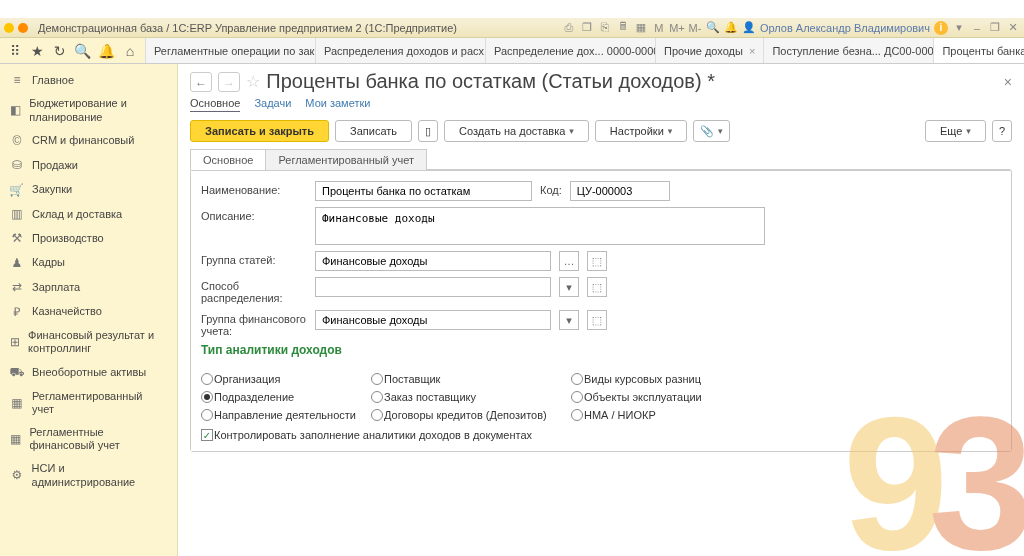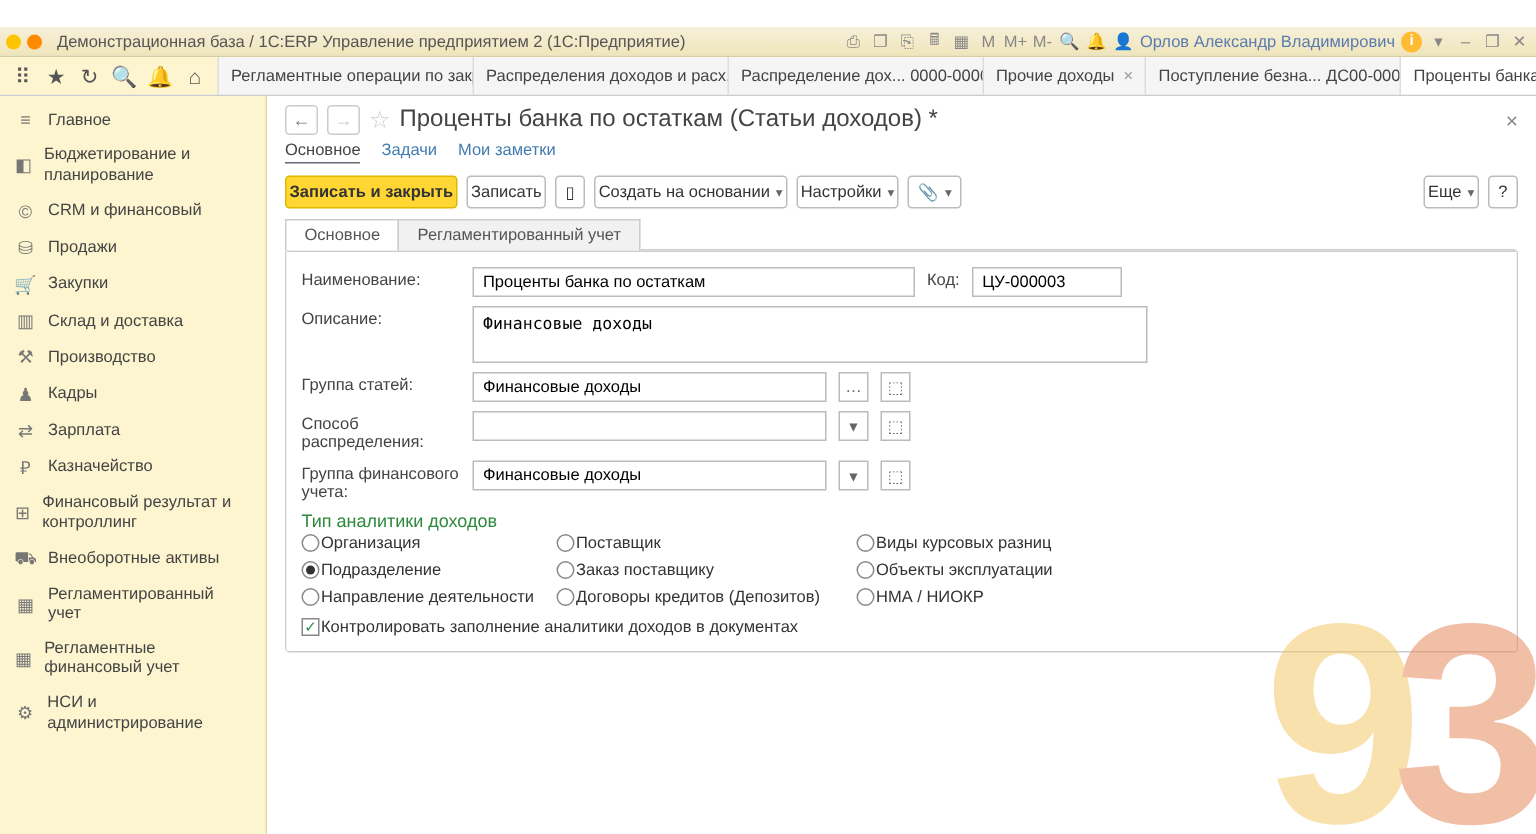--- a/index.html
+++ b/index.html
@@ -98,30 +98,30 @@
     overflow:hidden;
   }
   
   .pg-header { display:flex; align-items:center; gap:6px; margin-bottom:4px; }
   .navbtn {
     width:22px; height:20px; border:1px solid #ccc; border-radius:3px;
     display:flex; align-items:center; justify-content:center;
     background:#fff; color:#777; font-size:12px;
   }
   .star { color:#ccc; font-size:16px; }
-  .pg-title { font-size:16px; color:#444; }
+  .pg-title { font-size:20px; color:#444; }
   .close-x { margin-left:auto; color:#888; font-size:14px; }
   .subnav { display:flex; gap:14px; margin: 4px 0 8px; font-size:11px; }
   .subnav .sn { color:#427baf; }
   .subnav .sn.active { color:#444; border-bottom:1px solid #667; padding-bottom:2px;}
   
   .toolbar { display:flex; gap:6px; align-items:center; margin-bottom:6px; }
   .btn {
     border:1px solid #bbb; border-radius:3px; background:#fff;
-    padding: 3px 2px; font-size:11px; color:#333;
+    padding: 3px 14px; font-size:11px; color:#333;
     display:inline-flex; align-items:center; gap:4px;
     height:22px;
   }
   .btn.primary { background:#ffd633; border-color:#e0b800; font-weight:bold; }
   .btn.icon { padding:3px 6px; }
   .btn .caret { font-size:9px; color:#666; }
   .toolbar .spacer { flex:1; }
   
   .panel {
     border:1px solid #ccc; border-radius:3px; padding:0;
@@ -140,21 +140,21 @@
   .finput {
     border:1px solid #bbb; height:20px; padding:2px 6px;
     font-size:11px; background:#fff;
   }
   .ftextarea { border:1px solid #bbb; padding:4px 6px; font-size:11px; resize:none; }
   .btn-sm {
     border:1px solid #bbb; height:20px; width:20px; background:#fff;
     display:inline-flex; align-items:center; justify-content:center;
     font-size:11px; color:#666;
   }
-  .section-title { color:#2d8a3d; font-size:12px; margin:6px 0 2px; }
+  .section-title { color:#2d8a3d; font-size:12px; margin:6px 0 16px;font-weight:bold; }
   .radio-grid { display:grid; grid-template-columns: 160px 190px 170px; row-gap:6px; column-gap:10px; }
   .radio-item { display:flex; align-items:center; gap:1px; font-size:11px; }
   .radio { width:12px; height:12px; border:1px solid #888; border-radius:50%; display:inline-block; position:relative; }
   .radio.checked::after { content:""; width:6px; height:6px; background:#333; border-radius:50%; position:absolute; top:2px; left:2px; }
   .check { width:12px; height:12px; border:1px solid #888; display:inline-flex; align-items:center; justify-content:center; font-size:10px; color:#2d8a3d; }
   
   .wm {
     position:absolute; right:10px; bottom:20px;
     font-size:190px; font-weight:bold; color:#f4c96a;
     opacity:0.55; line-height:0.75; letter-spacing:-20px;
@@ -307,21 +307,21 @@
       <span class="sn active">Основное</span>
       <span class="sn">Задачи</span>
       <span class="sn">Мои заметки</span>
     </div>
 
     <div class="toolbar">
       <button class="btn primary">Записать и закрыть</button>
       <button class="btn">Записать</button>
       <button class="btn icon">▯</button>
       <button class="btn">
-          <span>Создать на основании</span>
+          <span>Создать на доставка</span>
           <span class="caret">▾</span>
         </button>
       <button class="btn">
           <span>Настройки</span>
           <span class="caret">▾</span>
         </button>
       <button class="btn icon">📎<span class="caret">▾</span></button>
       <div class="spacer"></div>
       <button class="btn">
           <span>Еще</span>
@@ -331,21 +331,21 @@
     </div>
 
     <div class="ptabs">
       <div class="ptab active">Основное</div>
       <div class="ptab">Регламентированный учет</div>
     </div>
     <div class="panel">
       <div class="pbody">
         <div class="frow">
           <div class="flabel">Наименование:</div>
-          <input class="finput" style="width: 295px;" value="Проценты банка по остаткам">
+          <input class="finput" style="width: 217px;" value="Проценты банка по остаткам">
           <div class="flabel" style="width:auto">Код:</div>
           <input class="finput" style="width: 100px;" value="ЦУ-000003">
         </div>
         <div class="frow">
           <div class="flabel">Описание:</div>
           <textarea class="ftextarea" style="width: 450px; height: 38px;">Финансовые доходы</textarea>
         </div>
         <div class="frow">
           <div class="flabel">Группа статей:</div>
           <input class="finput" style="width: 236px;" value="Финансовые доходы">

